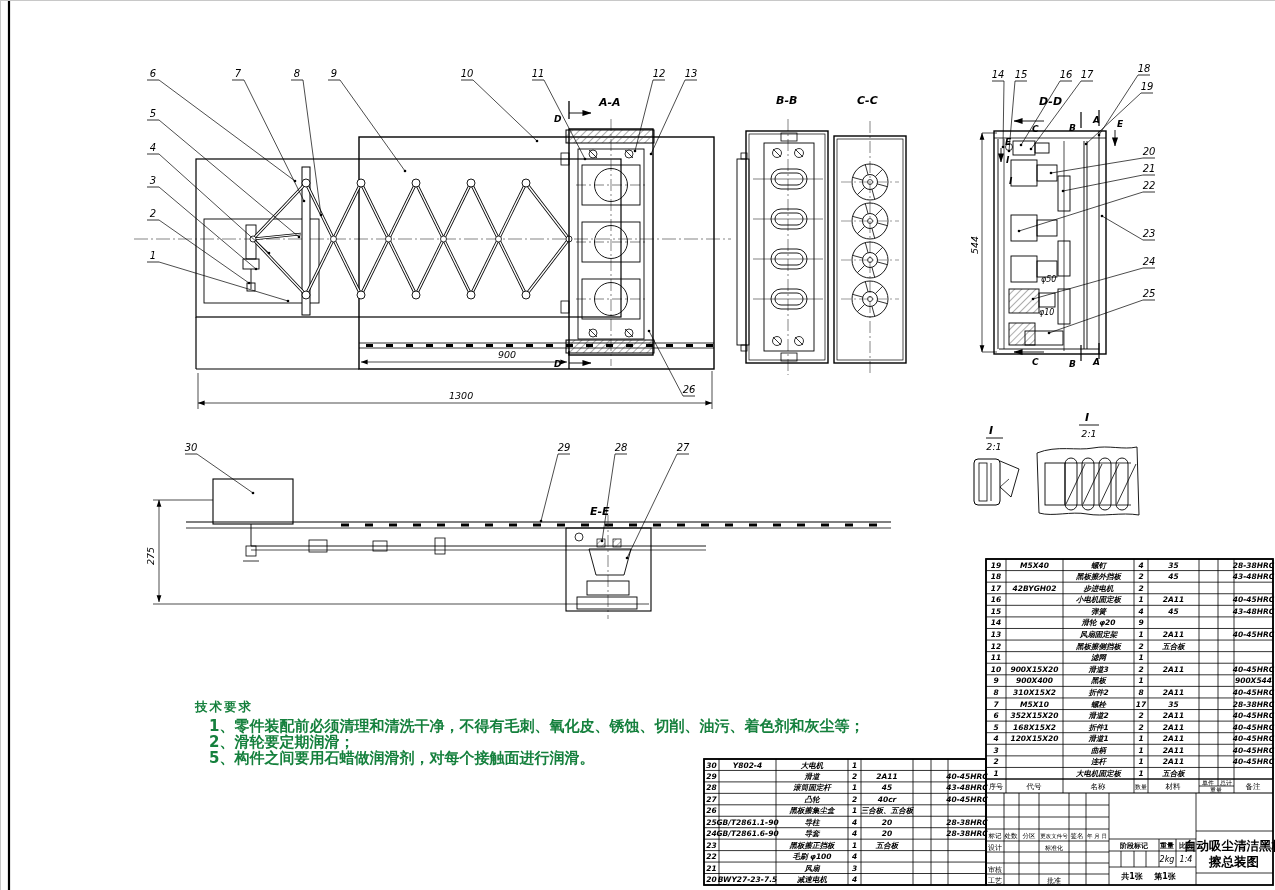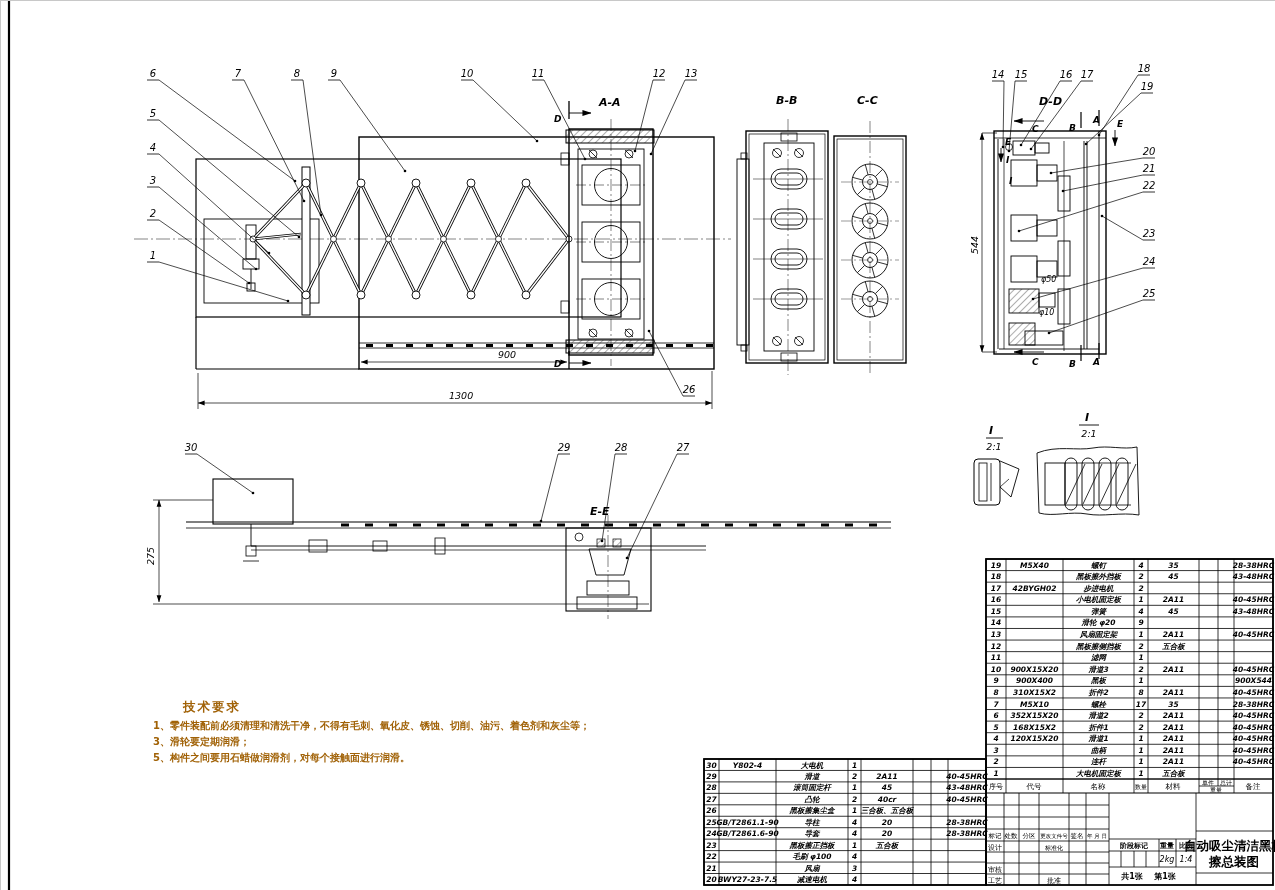--- a/index.html
+++ b/index.html
@@ -1,22 +1,22 @@
 <!DOCTYPE html>
 <html><head>
 <meta charset="utf-8">
 <style>
   html,body{margin:0;padding:0;background:#e8e8e8;}
   .page{position:relative;width:1275px;height:890px;background:#ffffff;overflow:hidden;
         border:1px solid #c8c8c8;font-family:"DejaVu Sans",sans-serif;}
   .page svg{position:absolute;left:0;top:0;}
   
-  .techreq{position:absolute;left:152px;top:698px;width:460px;color:#a16207;}
+  .techreq{position:absolute;left:164px;top:698px;width:460px;color:#15803d;}
   .techreq .hd{font-size:12.5px;font-weight:bold;margin:0 0 2px 30px;letter-spacing:2px;}
-  .techreq .ln{font-size:10px;font-weight:bold;line-height:16px;white-space:nowrap;}
+  .techreq .ln{font-size:15px;font-weight:bold;line-height:16px;white-space:nowrap;margin-left:44px;}
   text{fill:#000;}
   .t-callout{font-size:10px;font-style:italic;}
   .t-dim{font-size:9.5px;font-style:italic;}
   .t-view{font-size:11px;font-style:italic;font-weight:bold;}
   .t-mark{font-size:9px;font-style:italic;font-weight:bold;}
   .t-small{font-size:8px;font-style:italic;}
   .t-tb{font-weight:bold;}
   .t-title{font-size:12.5px;font-weight:bold;}
 </style>
 </head>
@@ -787,16 +787,16 @@
     <text x="1131" y="878" font-size="8" class="t-tb">共1张</text>
     <text x="1164" y="878" font-size="8" class="t-tb">第1张</text>
     <text x="1233" y="849" class="t-title">自动吸尘清洁黑板</text>
     <text x="1233" y="865" class="t-title">擦总装图</text>
   </g>
 </svg>
 
 <div class="techreq">
   <div class="hd">技术要求</div>
   <div class="ln">1、零件装配前必须清理和清洗干净，不得有毛刺、氧化皮、锈蚀、切削、油污、着色剂和灰尘等；</div>
-  <div class="ln">3、滑轮要定期润滑；</div>
+  <div class="ln">2、滑轮要定期润滑；</div>
   <div class="ln">5、构件之间要用石蜡做润滑剂，对每个接触面进行润滑。</div>
 </div>
 </div>
 
 </body></html>

